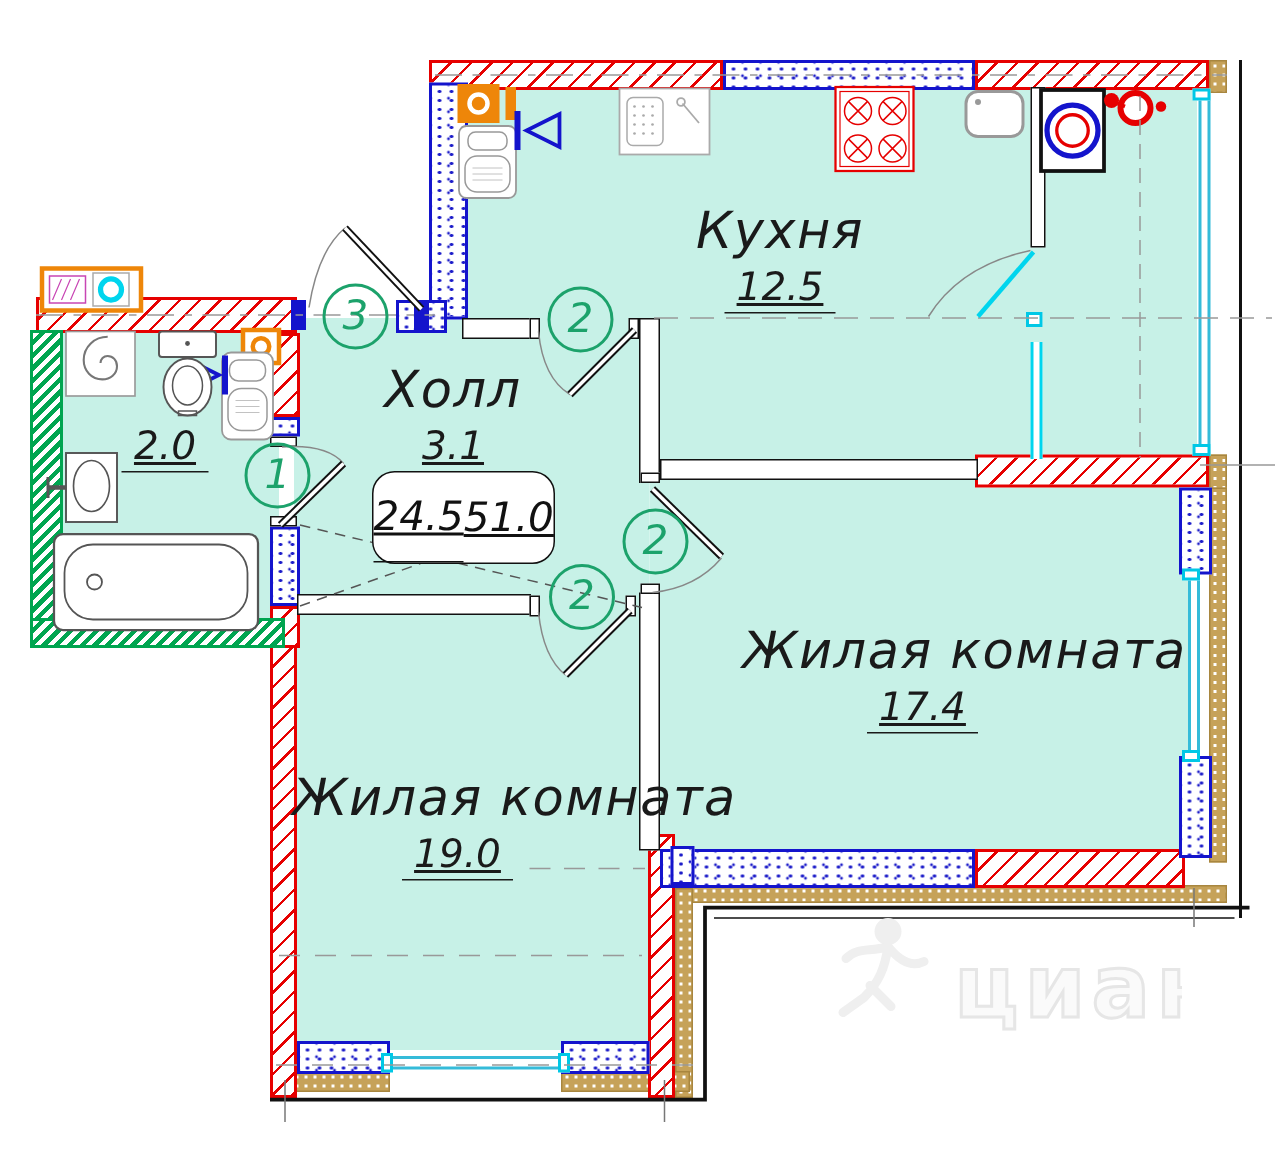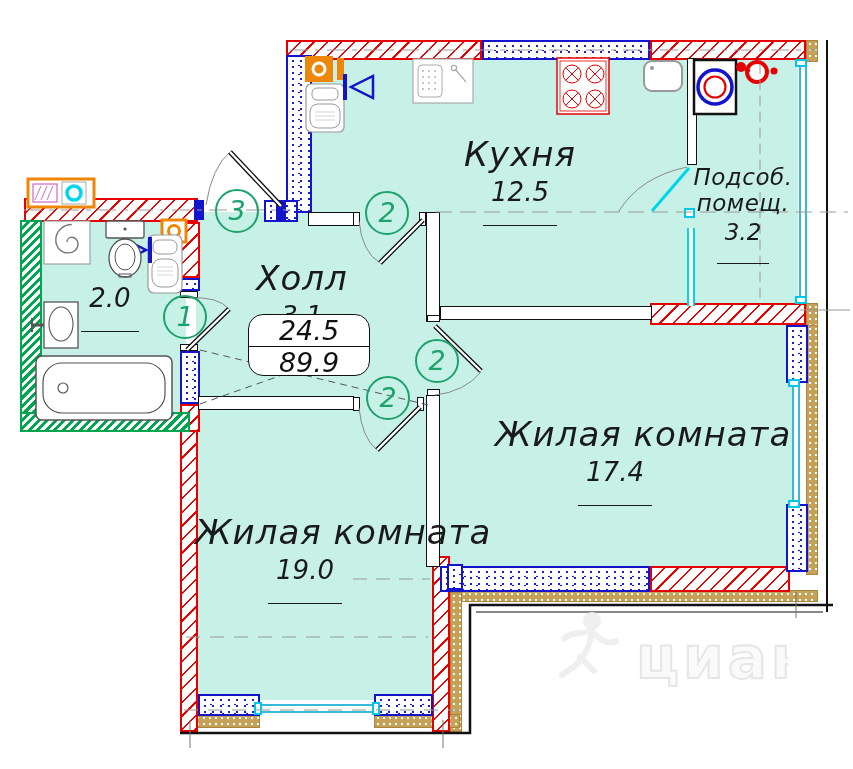--- a/index.html
+++ b/index.html
@@ -43,39 +43,39 @@
   .glz-v { position:absolute; background:#fff; border-left:2px solid #35BBD9; border-right:2px solid #35BBD9; }
   .glz-h { position:absolute; background:#fff; border-top:2px solid #35BBD9; border-bottom:2px solid #35BBD9; }
   .glz-cyan-v { position:absolute; background:#fff; border-left:2.5px solid #00D5EE; border-right:2.5px solid #00D5EE; }
   .gl-end { position:absolute; background:#fff; border:2px solid #00C8E6; }
   .jamb { position:absolute; background:#fff; border:1px solid #111; }
   .room-label { position:absolute; text-align:center; color:#1a1a1a; font-style:italic; z-index:7; }
   .room-label .rl { font-size:34px; letter-spacing:1px; white-space:nowrap; }
   .room-label .rl-sm { font-size:23px; letter-spacing:0.5px; white-space:nowrap; }
   .room-label .area {
     display:inline-block; font-size:26px; margin-top:3px;
-    border-bottom:1.6px solid #1a1a1a; padding:0 8px 18px;
+    border-bottom:1.6px solid #1a1a1a; padding:0 8px 1px;text-decoration:underline;
   }
   .room-label .area-sm { font-size:23px; }
   .mark {
     position:absolute; width:44px; height:44px; border-radius:50%;
     border:2.6px solid #1CA26B; color:#1CA26B;
     font-style:italic; font-size:27px; line-height:39px; text-align:center;
     z-index:7; background:transparent;
   }
   #tag {
     position:absolute; left:248px; top:314px; width:122px; height:62px;
     background:#fff; border:1.7px solid #111; border-radius:15px;
     display:flex; z-index:8; color:#111; font-style:italic;
   }
   #tag .tcell-l {
     width:44px; border-right:1.6px solid #111;
     display:flex; align-items:center; justify-content:center; font-size:29px;
   }
-  #tag .tcell-r { flex:1; display:flex; flex-direction:column; }
+  #tag .tcell-r { flex:1; display:flex; flex-direction:row;text-decoration:underline; }
   #tag .trow { flex:1; display:flex; align-items:center; justify-content:center; font-size:27px; }
   #tag .trow-top { border-bottom:1.6px solid #111; }
   svg.fix { position:absolute; z-index:4; }
   #overlay { position:absolute; left:0; top:0; z-index:5; pointer-events:none; }
   #watermark { position:absolute; z-index:9; pointer-events:none; }
 </style>
 </head>
 <body>
 
 <div id="plan">
@@ -310,26 +310,21 @@
       <line x1="187" y1="350" x2="229" y2="309" stroke="#111" stroke-width="5"></line>
       <line x1="187" y1="350" x2="229" y2="309" stroke="#fff" stroke-width="2.4"></line>
       <line x1="652" y1="211" x2="689" y2="168" stroke="#00D5EE" stroke-width="3"></line>
     </g>
   </svg>
 
   <div class="room-label" style="left:430px;top:134px;width:180px;">
     <div class="rl">Кухня</div>
     <div class="area">12.5</div>
   </div>
-  <div class="room-label" style="left:690px;top:164px;width:106px;">
-    <div class="rl-sm">Подсоб.</div>
-    <div class="rl-sm">помещ.</div>
-    <div class="area area-sm">3.2</div>
-  </div>
-  <div class="room-label" style="left:237px;top:258px;width:130px;">
+  <div class="room-label" style="left:237px;top:240px;width:130px;">
     <div class="rl">Холл</div>
     <div class="area">3.1</div>
   </div>
   <div class="room-label" style="left:60px;top:280px;width:100px;">
     <div class="area">2.0</div>
   </div>
   <div class="room-label" style="left:495px;top:414px;width:240px;">
     <div class="rl">Жилая комната</div>
     <div class="area">17.4</div>
   </div>
@@ -340,21 +335,21 @@
 
   <div class="mark" style="left:215px;top:189px;">3</div>
   <div class="mark" style="left:365px;top:191px;">2</div>
   <div class="mark" style="left:163px;top:295px;">1</div>
   <div class="mark" style="left:415px;top:339px;">2</div>
   <div class="mark" style="left:366px;top:376px;">2</div>
 
   <div id="tag">
     <div class="tcell-r">
       <div class="trow trow-top">24.5</div>
-      <div class="trow">89.9</div>
+      <div class="trow">51.0</div>
     </div>
   </div>
 
   <svg id="watermark" style="left:548px;top:598px;" width="240" height="110" viewBox="0 0 240 110">
     <circle cx="44" cy="23" r="9" fill="#efefef"></circle>
     <path d="M44,33 C42,47 38,57 28,67 M44,33 C52,43 60,47 68,43 M44,33 C32,37 24,33 16,41 M32,59 L46,73 M28,67 L14,77" stroke="#efefef" stroke-width="6" stroke-linecap="round" fill="none"></path>
     <text x="88" y="80" font-size="58" font-weight="600" letter-spacing="4" fill="#fafafa" stroke="#e6e6e6" stroke-width="2">циан</text>
   </svg>
 
 </div>

